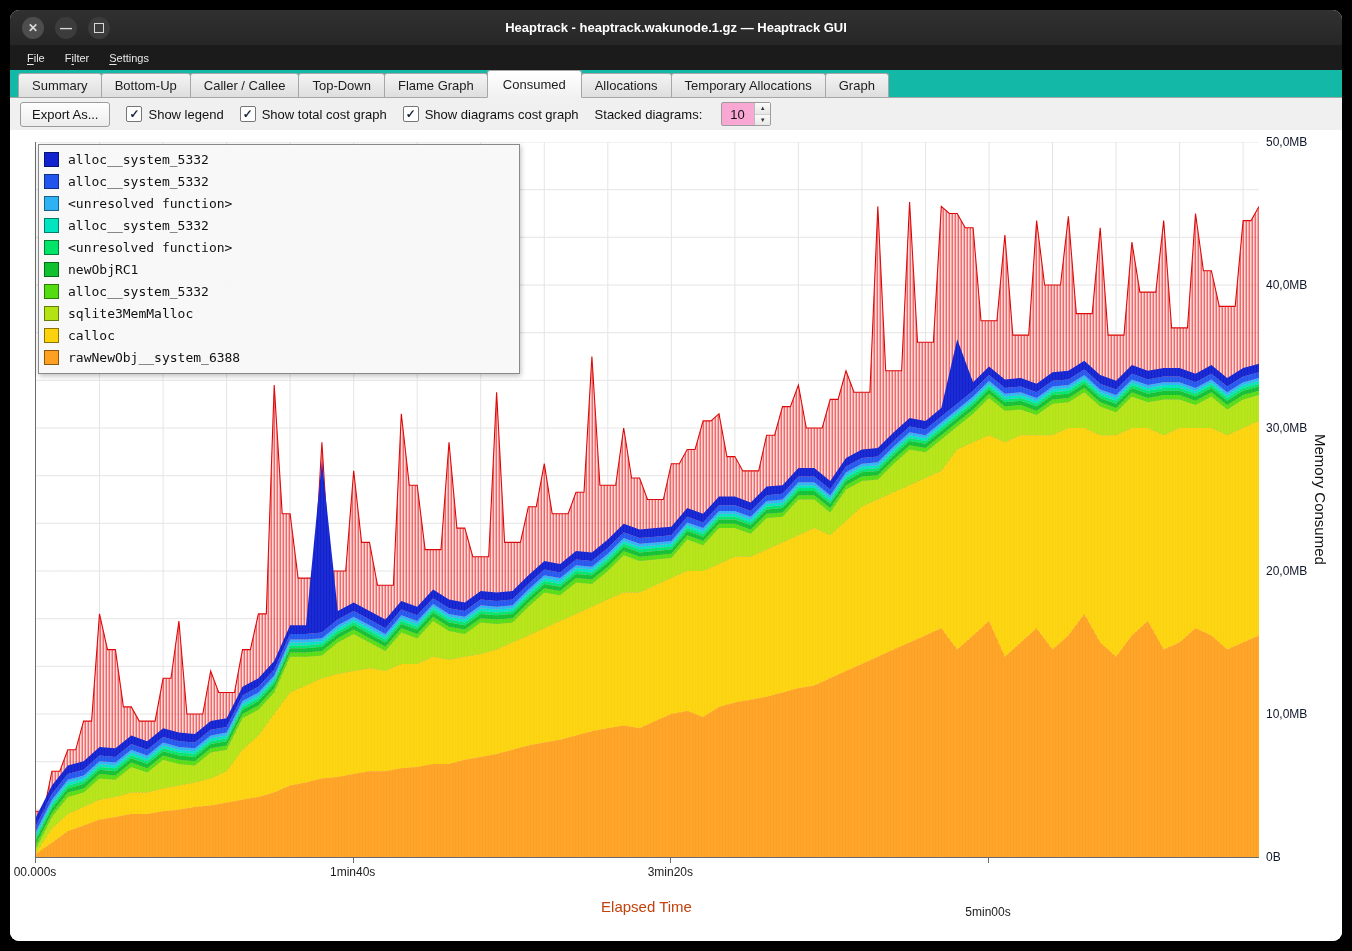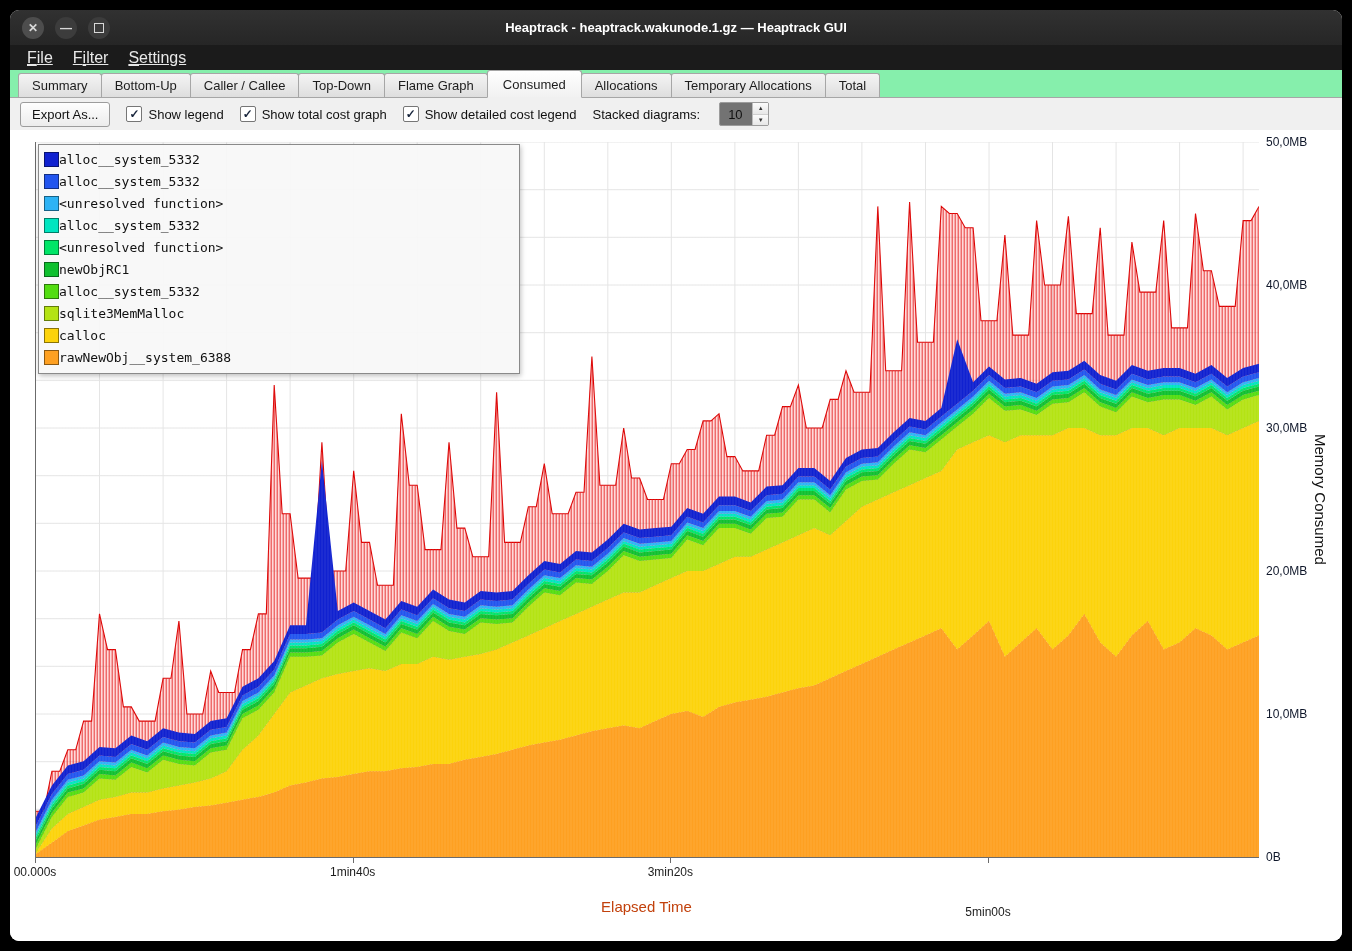--- a/index.html
+++ b/index.html
@@ -10,56 +10,56 @@
   
   .titlebar{height:35px;background:linear-gradient(#313131,#262626);display:flex;align-items:center;
             justify-content:center;position:relative;color:#ffffff;font-weight:bold;font-size:13px;}
   .win-controls{position:absolute;left:12px;top:0;height:100%;display:flex;align-items:center;gap:11px;}
   .ctrl{width:22px;height:22px;border-radius:50%;background:#3c3c3c;color:#d8d8d8;display:flex;
         align-items:center;justify-content:center;font-size:12px;line-height:1;}
   .ctrl.close{background:#4d4d4d;}
   .maxbox{width:8px;height:8px;border:1.5px solid #d8d8d8;display:block;}
   
   .menubar{height:25px;background:#1b1b1b;display:flex;align-items:center;padding-left:8px;gap:2px;}
-  .menu-item{color:#e8e8e8;font-size:16px;padding:3px 9px;cursor:default;text-decoration:underline;}
+  .menu-item{color:#e8e8e8;font-size:11px;padding:3px 9px;cursor:default;}
   .menu-item u{text-underline-offset:2px;}
   
   .tabbar{display:flex;align-items:flex-end;border-bottom:1px solid #a6a6a6;padding:5px 8px 0;
-          background:#86efac;height:28px;box-sizing:border-box;}
+          background:#14b8a6;height:28px;box-sizing:border-box;}
   .tab{font-size:13px;color:#1c1c1c;padding:4px 13px 4px;background:linear-gradient(#f4f4f4,#dedede);
        border:1px solid #a6a6a6;border-bottom:none;margin-right:-1px;border-radius:3px 3px 0 0;white-space:nowrap;}
   .tab.active{background:linear-gradient(#ffffff,#f1f1f1);padding:6px 15px 5px;margin-bottom:-1px;
        border-bottom:1px solid #f0f0f0;position:relative;z-index:2;}
   
   .toolbar{height:32px;background:#f0f0f0;display:flex;align-items:center;gap:16px;padding:0 10px;}
   .btn{border:1px solid #9c9c9c;background:linear-gradient(#fefefe,#ececec);border-radius:3px;
        padding:4px 11px;font-size:13px;color:#111;}
   .cb-group{display:flex;align-items:center;gap:16px;}
   .cb{display:flex;align-items:center;gap:6px;font-size:13px;color:#111;}
   .cb .box{width:14px;height:14px;background:#fff;border:1px solid #767676;border-radius:2px;
            display:flex;align-items:center;justify-content:center;font-size:12px;font-weight:bold;color:#16233a;}
   .spin-wrap{display:flex;align-items:center;gap:19px;font-size:13px;color:#111;}
-  .spin{display:flex;align-items:stretch;border:1px solid #9c9c9c;background:#737373;border-radius:2px;height:22px;}
+  .spin{display:flex;align-items:stretch;border:1px solid #9c9c9c;background:#f9a8d4;border-radius:2px;height:22px;}
   .spin .val{padding:0 8px;display:flex;align-items:center;font-size:13px;min-width:16px;}
   .spin .arrows{display:flex;flex-direction:column;border-left:1px solid #bcbcbc;width:15px;}
   .spin .arrows div{flex:1;display:flex;align-items:center;justify-content:center;font-size:6px;color:#333;
                     background:linear-gradient(#fbfbfb,#e7e7e7);}
   .spin .arrows div:first-child{border-bottom:1px solid #cfcfcf;}
   
   .chart-region{position:absolute;left:0;top:120px;width:1332px;height:811px;background:#ffffff;}
   .plot{position:absolute;left:25px;top:12px;width:1223px;height:715px;border-left:1px solid #6b6b6b;
         border-bottom:1px solid #6b6b6b;}
   .plot svg{display:block;}
   .legend{position:absolute;left:28px;top:14px;width:470px;background:rgba(247,247,247,0.92);
           border:1px solid #8a8a8a;box-shadow:1px 2px 5px rgba(0,0,0,0.25);
           font-family:"DejaVu Sans Mono",monospace;font-size:13px;color:#111;padding:3px 5px 5px;}
   .lg-title-row{position:relative;height:22px;}
   .lg-title-row .lg-swatch{position:absolute;left:1px;top:3px;}
   .lg-title{text-align:center;line-height:22px;color:#3e3e3e;}
-  .lg-row{display:flex;align-items:center;height:22px;}
+  .lg-row{display:flex;align-items:center;gap:9px;height:22px;}
   .lg-swatch{width:15px;height:15px;border:1px solid rgba(0,0,0,0.45);box-sizing:border-box;flex:none;}
   .ytick{position:absolute;left:1256px;font-size:12px;color:#0f172a;white-space:nowrap;}
   .xtick{position:absolute;top:735px;transform:translateX(-50%);font-size:12px;color:#1c1c1c;white-space:nowrap;}
   .xtickmark{position:absolute;top:728px;width:1px;height:5px;background:#6b6b6b;}
   .x-title{position:absolute;top:768px;left:25px;width:1223px;text-align:center;font-size:15px;color:#c2410c;}
   .y-title{position:absolute;left:1298px;top:12px;height:715px;width:24px;writing-mode:vertical-rl;
            display:flex;align-items:center;justify-content:center;font-size:15px;color:#111;}
 </style>
 </head>
 <body>
@@ -89,37 +89,37 @@
 
   <div class="tabbar">
       <div class="tab">Summary</div>
       <div class="tab">Bottom-Up</div>
       <div class="tab">Caller / Callee</div>
       <div class="tab">Top-Down</div>
       <div class="tab">Flame Graph</div>
       <div class="tab active">Consumed</div>
       <div class="tab">Allocations</div>
       <div class="tab">Temporary Allocations</div>
-      <div class="tab">Total</div>
+      <div class="tab">Graph</div>
     </div>
 
   <div class="toolbar">
     <div class="btn">Export As...</div>
     <div class="cb-group">
         <div class="cb">
           <span class="box">✓</span>
           <span>Show legend</span>
         </div>
         <div class="cb">
           <span class="box">✓</span>
           <span>Show total cost graph</span>
         </div>
         <div class="cb">
           <span class="box">✓</span>
-          <span>Show detailed cost legend</span>
+          <span>Show diagrams cost graph</span>
         </div>
       </div>
     <div class="spin-wrap">
       <span>Stacked diagrams:</span>
       <div class="spin">
         <div class="val">10</div>
         <div class="arrows">
           <div>▲</div>
           <div>▼</div>
         </div>

